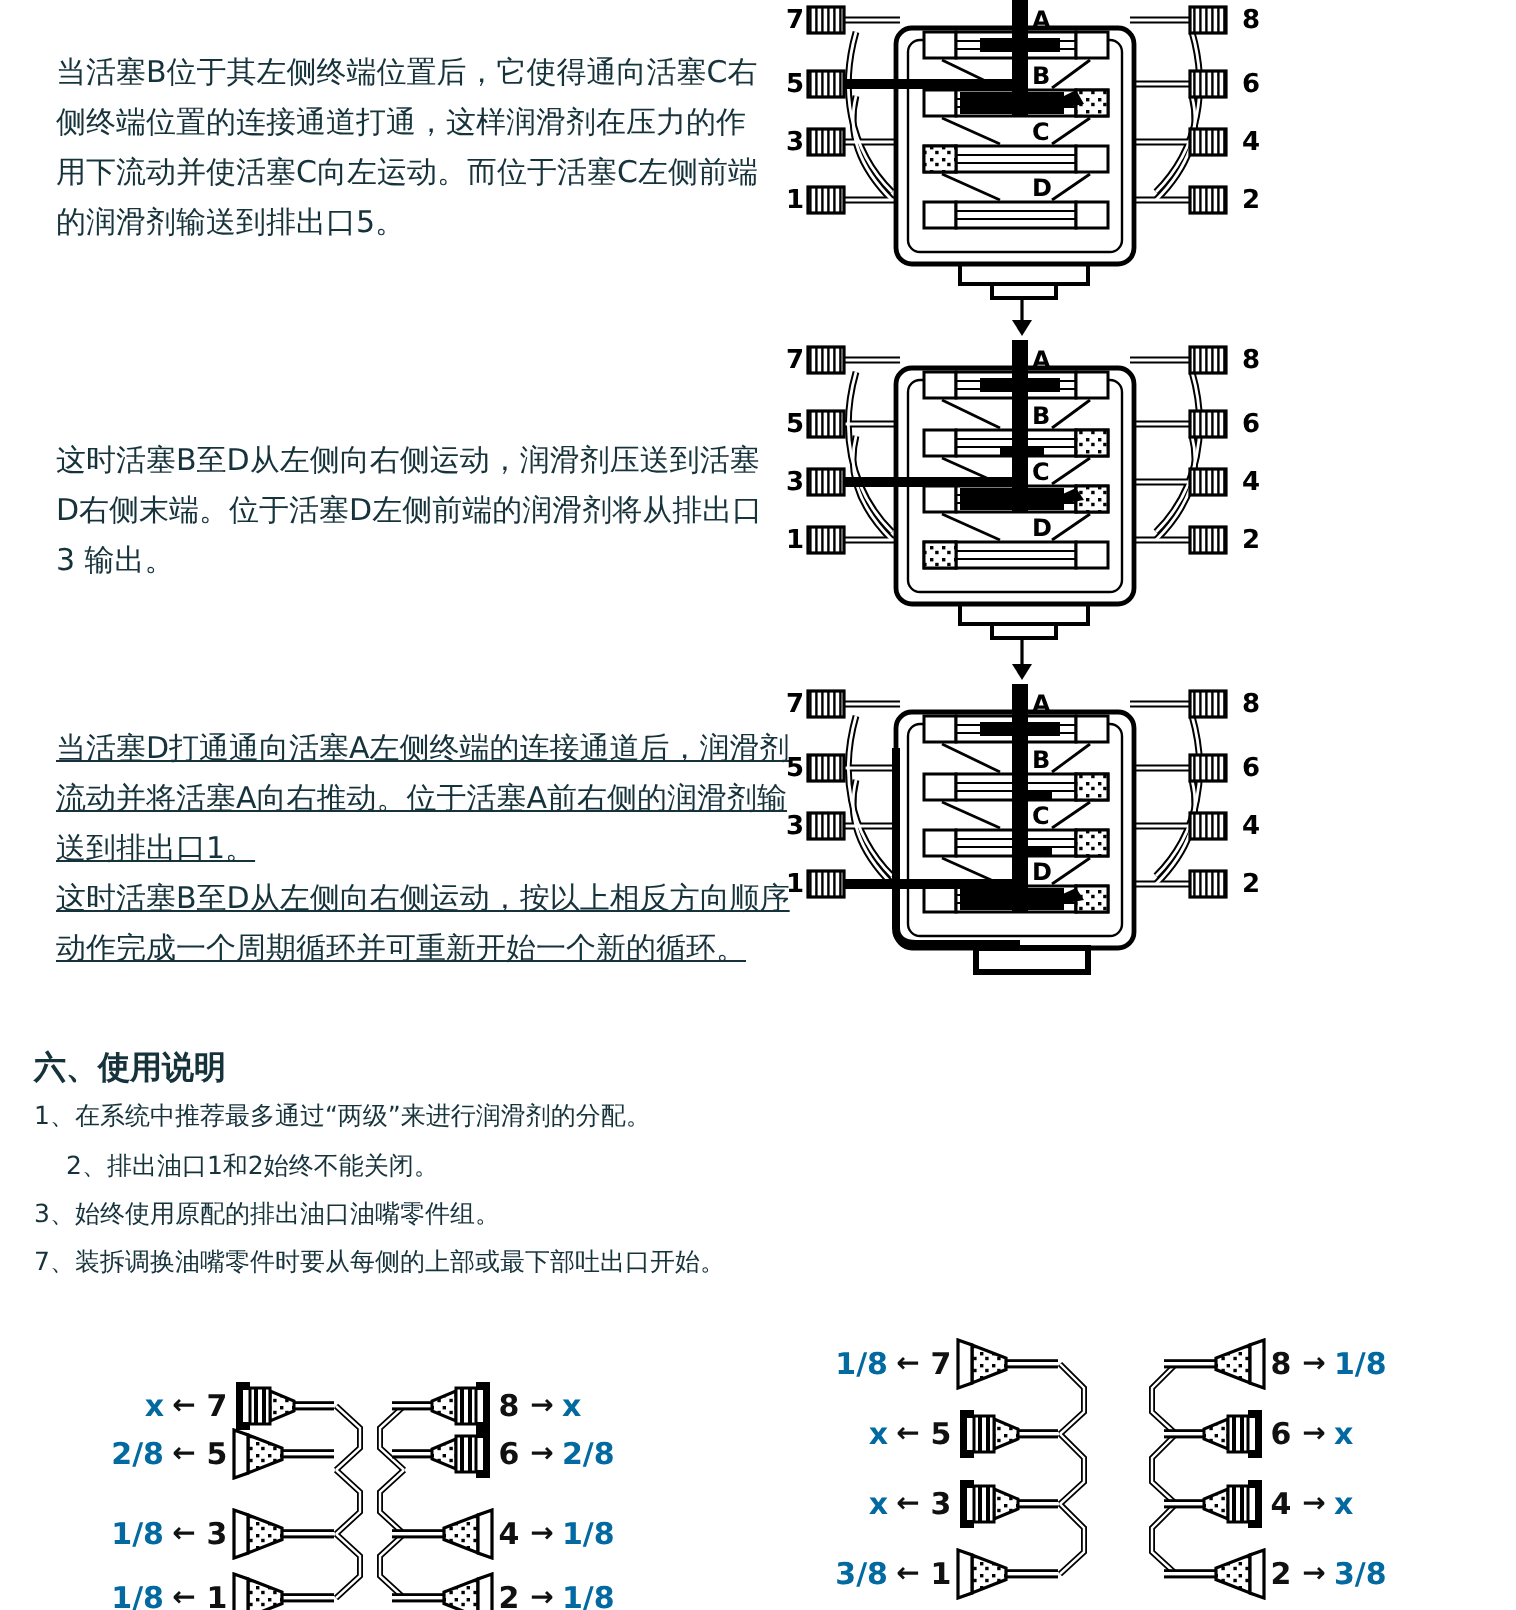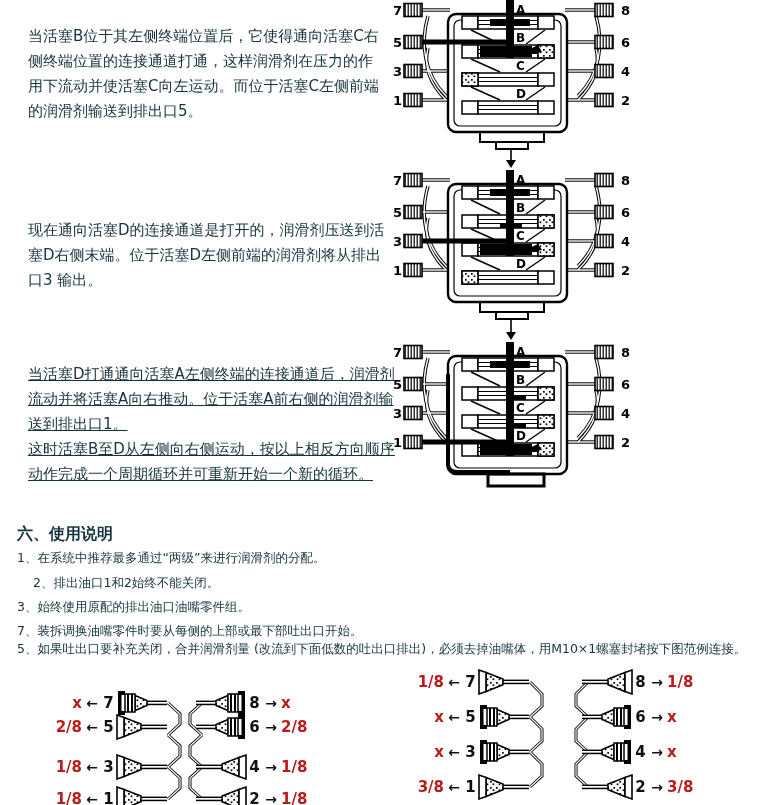--- a/index.html
+++ b/index.html
@@ -32,21 +32,21 @@
   .stripe{stroke:#000;stroke-width:1;}
   
   .fgroup{position:absolute;width:160px;height:136px;}
   .g1{left:46px;top:690px;}
   .g2{left:196px;top:690px;}
   .g3{left:404px;top:669px;}
   .g4{left:582px;top:669px;}
   .frow{position:absolute;display:flex;align-items:center;height:26px;left:0;}
   .g1 .r1,.g2 .r1{top:0;}  .g1 .r2,.g2 .r2{top:24px;} .g1 .r3,.g2 .r3{top:64px;} .g1 .r4,.g2 .r4{top:96px;}
   .g3 .r1,.g4 .r1{top:0;}  .g3 .r2,.g4 .r2{top:35px;} .g3 .r3,.g4 .r3{top:70px;} .g3 .r4,.g4 .r4{top:105px;}
-  .fouter{font-size:15px;font-weight:bold;color:#b91c1c;width:36px;}
+  .fouter{font-size:15px;font-weight:bold;color:#0369a1;width:36px;}
   .g1 .fouter{text-align:right;} .g3 .fouter{text-align:right;width:40px;}
   .g2 .fouter,.g4 .fouter{text-align:left;}
   .farr{font-size:14px;font-weight:bold;color:#111;width:20px;text-align:center;}
   .fport{font-size:15px;font-weight:bold;color:#111;width:13px;text-align:center;}
   .fit{width:52px;height:26px;flex:0 0 52px;}
   .flip{transform:scaleX(-1);}
   .conn{position:absolute;}
   .connb{stroke:#000;stroke-width:3;fill:none;}
   .connw{stroke:#fff;stroke-width:1.2;fill:none;}
 </style>
@@ -78,30 +78,29 @@
       <rect x="12" y="4" width="2" height="18" fill="#000"></rect>
       <rect x="16" y="4" width="2" height="18" fill="#000"></rect>
       <path d="M10,1 H3 V25 H10 V21 H6.5 V5 H10 Z" fill="#000"></path>
     </symbol>
   </defs>
 </svg>
 
 <div class="page">
 
   <p class="para p1">当活塞B位于其左侧终端位置后，它使得通向活塞C右侧终端位置的连接通道打通，这样润滑剂在压力的作用下流动并使活塞C向左运动。而位于活塞C左侧前端的润滑剂输送到排出口5。</p>
-  <p class="para p2">现在通向活塞D的连接通道是打开的，润滑剂压送到活塞D右侧末端。位于活塞D左侧前端的润滑剂将从排出口3 输出。</p>
+  <p class="para p2">这时活塞B至D从左侧向右侧运动，润滑剂压送到活塞D右侧末端。位于活塞D左侧前端的润滑剂将从排出口3 输出。</p>
   <p class="para p3">当活塞D打通通向活塞A左侧终端的连接通道后，润滑剂流动并将活塞A向右推动。位于活塞A前右侧的润滑剂输送到排出口1。
 这时活塞B至D从左侧向右侧运动，按以上相反方向顺序动作完成一个周期循环并可重新开始一个新的循环。</p>
 
   <h3 class="heading">六、使用说明</h3>
   <div class="item i1">1、在系统中推荐最多通过“两级”来进行润滑剂的分配。</div>
   <div class="item i2">2、排出油口1和2始终不能关闭。</div>
   <div class="item i3">3、始终使用原配的排出油口油嘴零件组。</div>
   <div class="item i4">7、装拆调换油嘴零件时要从每侧的上部或最下部吐出口开始。</div>
-  <div class="item i5">5、如果吐出口要补充关闭，合并润滑剂量 (改流到下面低数的吐出口排出)，必须去掉油嘴体，用M10×1螺塞封堵按下图范例连接。</div>
 
   <div class="diagram d1">
     <svg viewBox="0 0 240 150" width="240" height="150">
       <g class="tubeb">
         <path d="M36,16 C28,44 32,74 54,96"></path>
           <path d="M204,16 C212,44 208,74 186,96"></path>
         <path d="M36,48 C32,64 36,82 54,100"></path>
           <path d="M204,48 C208,64 204,82 186,100"></path>
         <path d="M30,10 H58"></path>
           <path d="M30,42 H58"></path>

